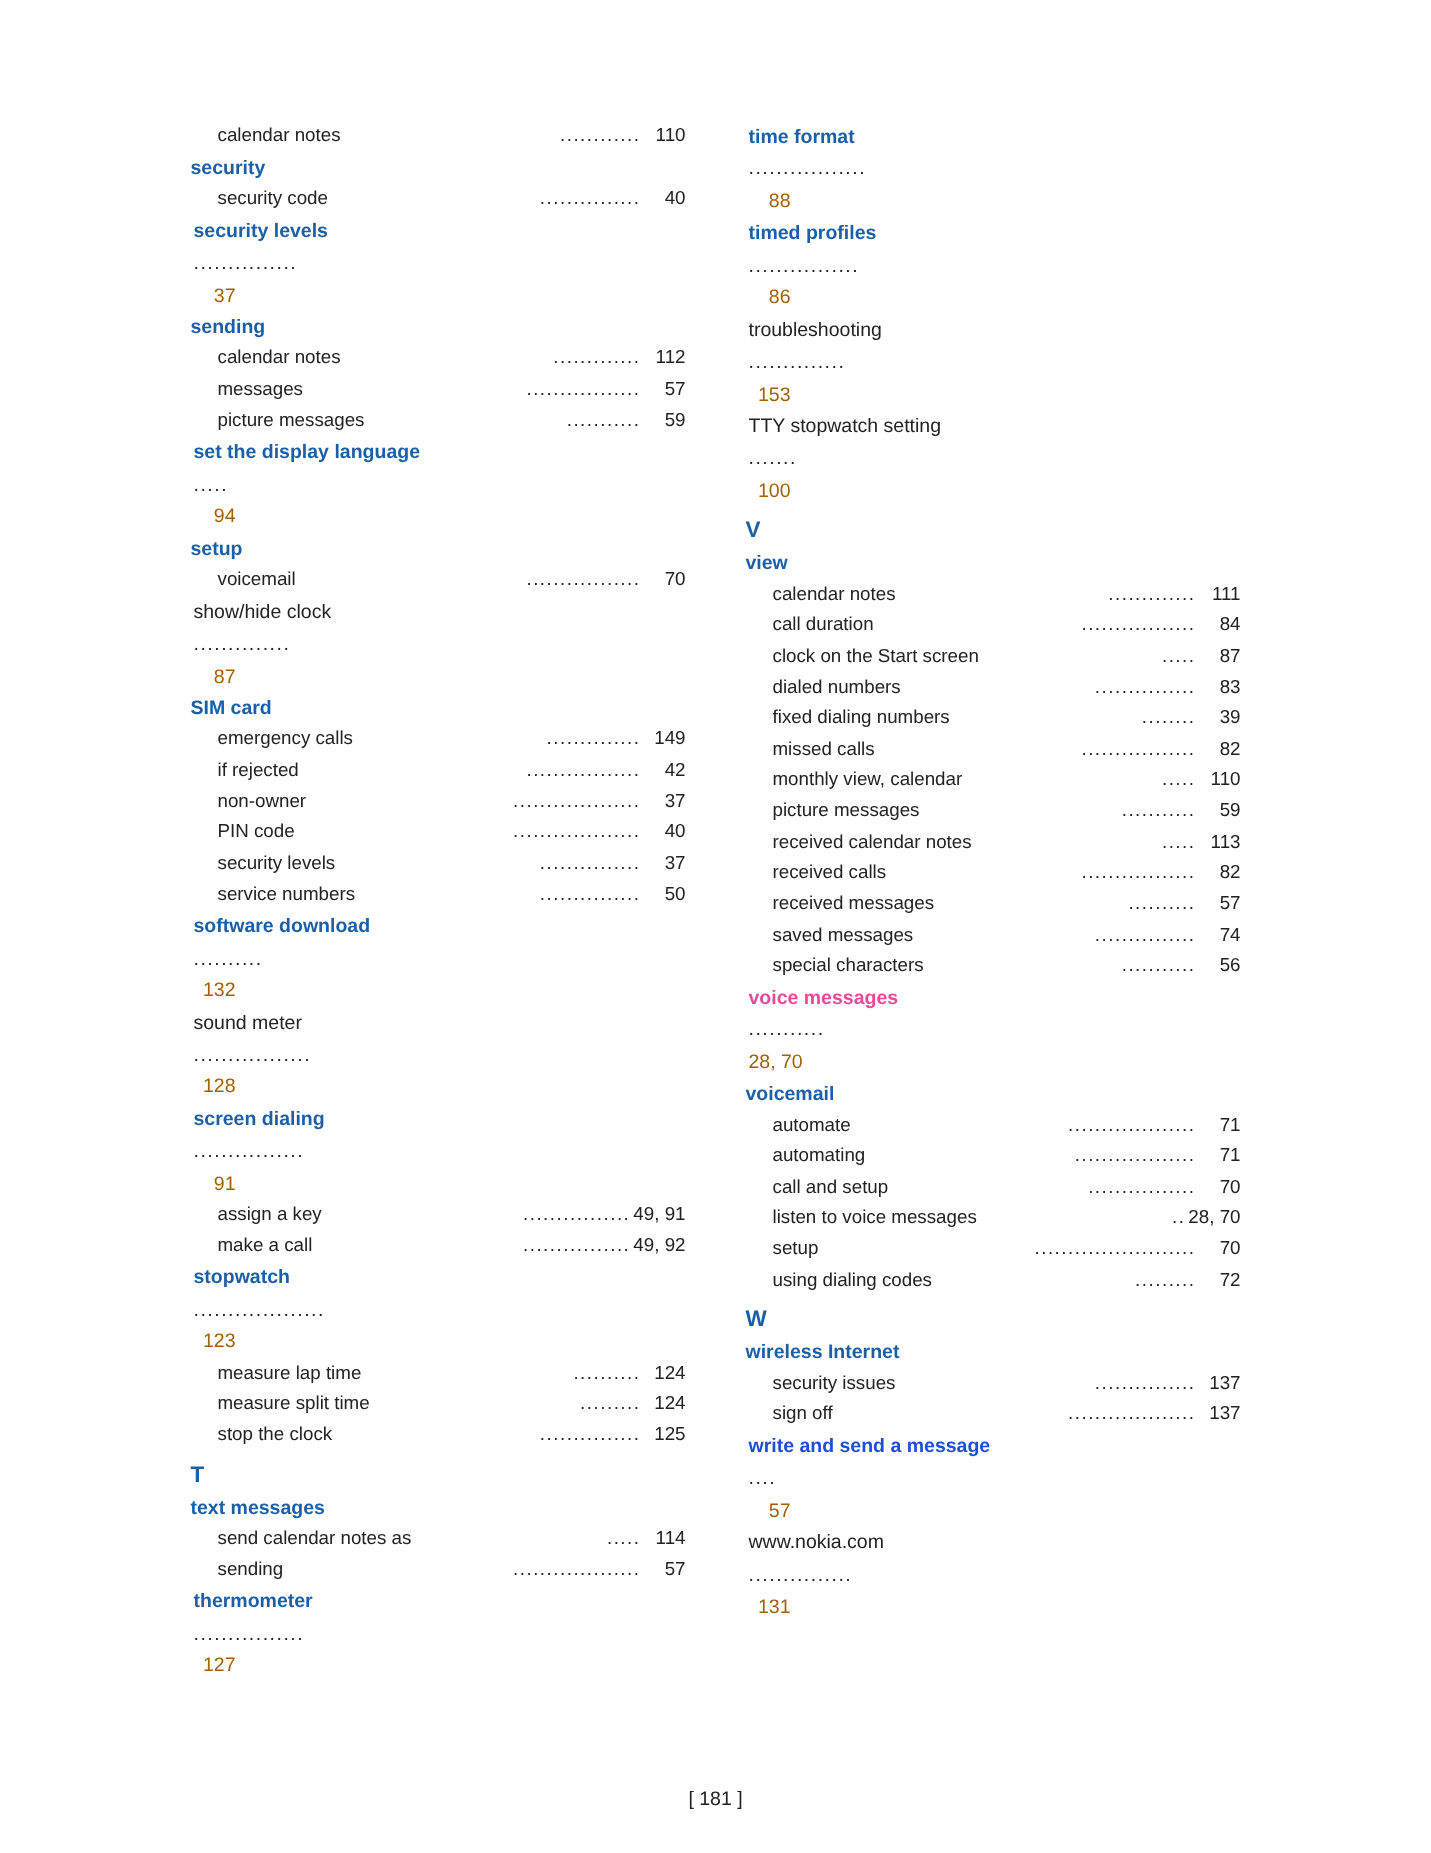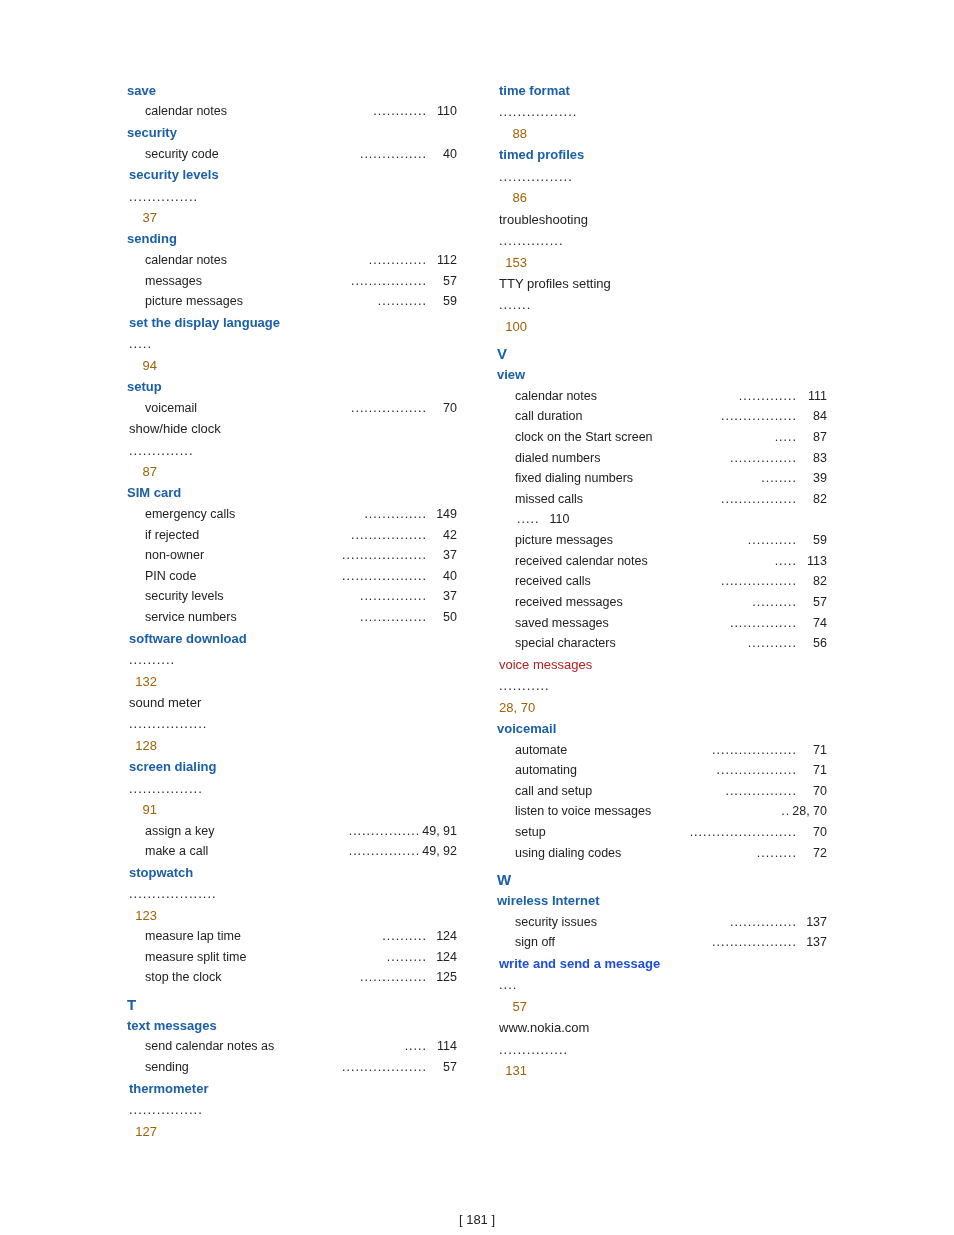--- a/index.html
+++ b/index.html
@@ -78,21 +78,20 @@
       color: #222;
       margin-top: 30px;
       margin-bottom: 20px;
     }
   </style>
 </head>
 <body>
 
 <div class="page">
   <div class="col" id="left-col">
-      <div class="entry"><span class="entry-heading">save</span></div>
       <div class="sub-entry">
         <span class="label">calendar notes</span>
         <span class="dots">............</span>
         <span class="page-num">110</span>
       </div>
       <div class="entry"><span class="entry-heading">security</span></div>
       <div class="sub-entry">
         <span class="label">security code</span>
         <span class="dots">...............</span>
         <span class="page-num">40</span>
@@ -238,21 +237,21 @@
         <span class="label" style="color: rgb(26, 95, 168); font-weight: bold;">timed profiles</span>
         <span class="dots">................</span>
         <span class="page-num">86</span>
       </div>
       <div class="top-entry entry">
         <span class="label">troubleshooting</span>
         <span class="dots">..............</span>
         <span class="page-num">153</span>
       </div>
       <div class="top-entry entry">
-        <span class="label">TTY profiles setting</span>
+        <span class="label">TTY stopwatch setting</span>
         <span class="dots">.......</span>
         <span class="page-num">100</span>
       </div>
       <span class="entry-heading-letter">V</span>
       <div class="entry"><span class="entry-heading">view</span></div>
       <div class="sub-entry">
         <span class="label">calendar notes</span>
         <span class="dots">.............</span>
         <span class="page-num">111</span>
       </div>
@@ -275,20 +274,21 @@
         <span class="label">fixed dialing numbers</span>
         <span class="dots">........</span>
         <span class="page-num">39</span>
       </div>
       <div class="sub-entry">
         <span class="label">missed calls</span>
         <span class="dots">.................</span>
         <span class="page-num">82</span>
       </div>
       <div class="sub-entry">
+        <span class="label">monthly view, calendar</span>
         <span class="dots">.....</span>
         <span class="page-num">110</span>
       </div>
       <div class="sub-entry">
         <span class="label">picture messages</span>
         <span class="dots">...........</span>
         <span class="page-num">59</span>
       </div>
       <div class="sub-entry">
         <span class="label">received calendar notes</span>
@@ -309,21 +309,21 @@
         <span class="label">saved messages</span>
         <span class="dots">...............</span>
         <span class="page-num">74</span>
       </div>
       <div class="sub-entry">
         <span class="label">special characters</span>
         <span class="dots">...........</span>
         <span class="page-num">56</span>
       </div>
       <div class="top-entry entry">
-        <span class="label" style="color: #b91c1c; font-weight: normal;">voice messages</span>
+        <span class="label" style="color: #ec4899; font-weight: bold;">voice messages</span>
         <span class="dots">...........</span>
         <span class="page-num">28, 70</span>
       </div>
       <div class="entry"><span class="entry-heading">voicemail</span></div>
       <div class="sub-entry">
         <span class="label">automate</span>
         <span class="dots">...................</span>
         <span class="page-num">71</span>
       </div>
       <div class="sub-entry">

